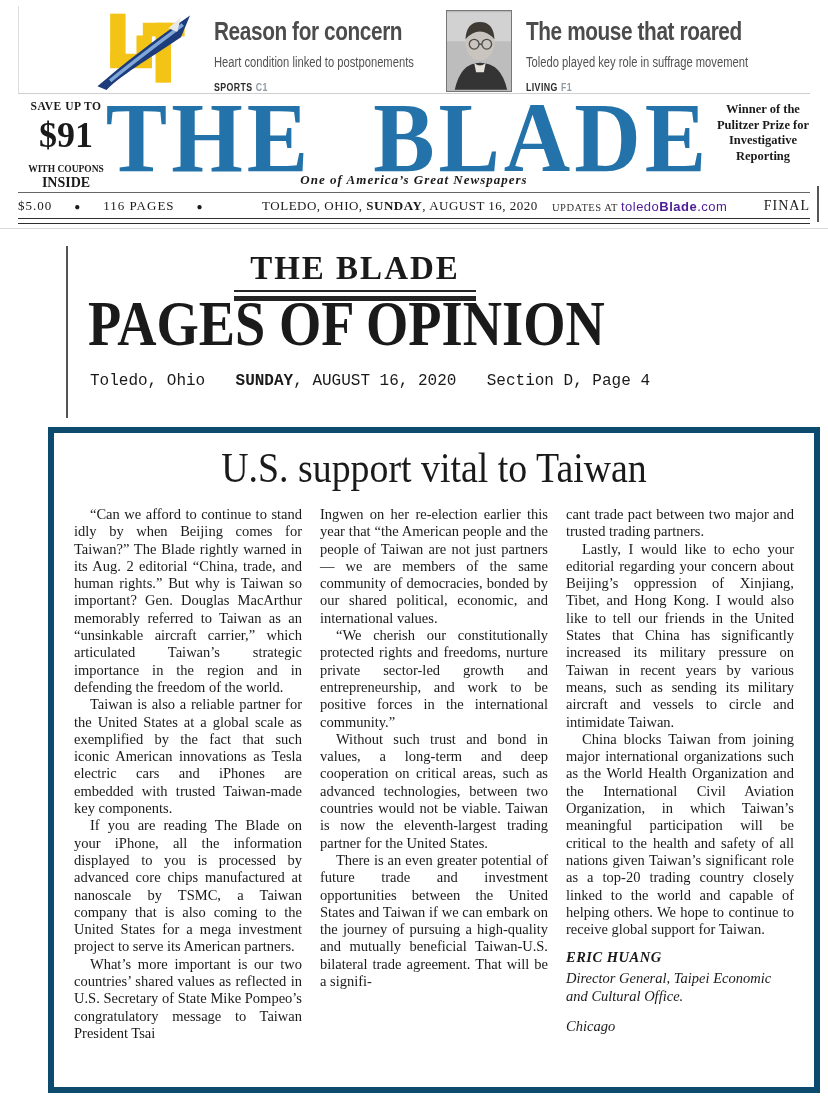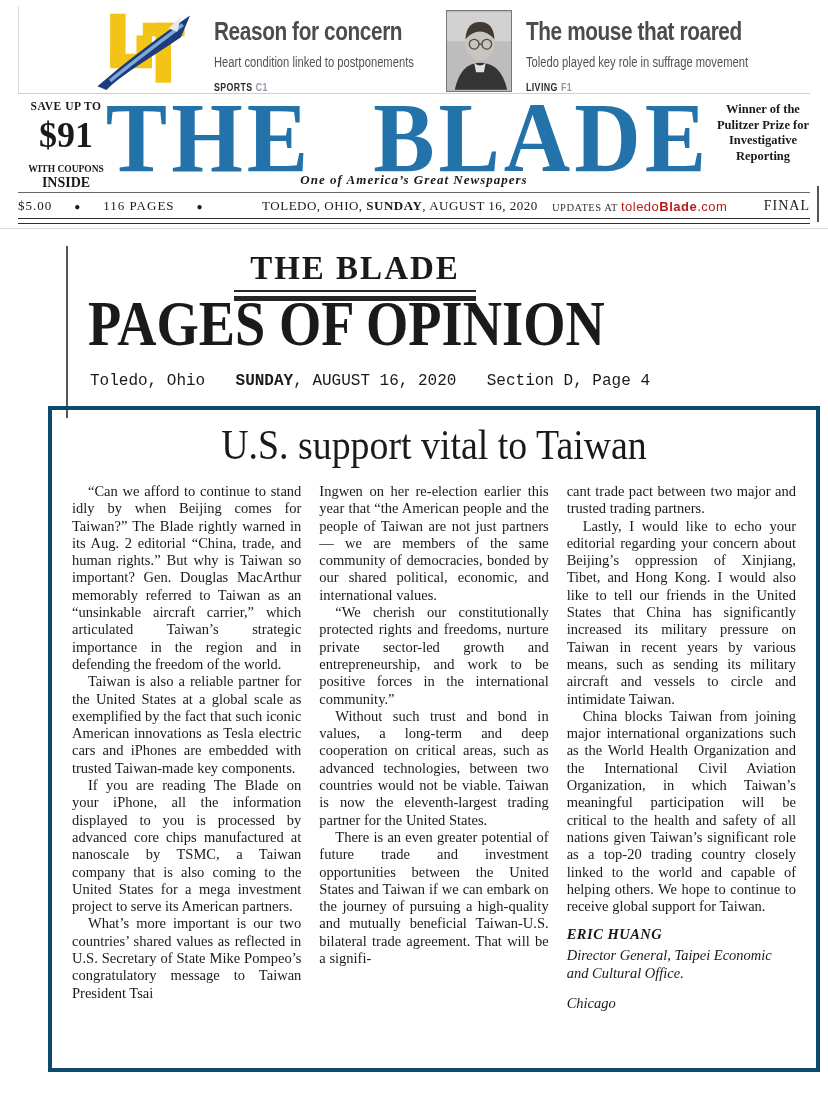--- a/index.html
+++ b/index.html
@@ -38,21 +38,21 @@
   .tagline{position:absolute;top:172px;left:0;width:828px;text-align:center;
            font-style:italic;font-weight:bold;font-size:13px;letter-spacing:1px;}
   .rule-thin{position:absolute;top:192px;left:18px;width:792px;height:1px;background:#666;}
   .info-row{position:absolute;top:194px;left:18px;width:792px;height:24px;display:flex;
             align-items:center;font-size:13px;}
   .info-left{flex:none;width:230px;display:flex;align-items:center;letter-spacing:1px;}
   .info-left .dot{margin:0 22px;font-size:10px;}
   .info-center{flex:1;text-align:center;letter-spacing:0.5px;}
   .info-right{flex:none;width:258px;display:flex;justify-content:space-between;align-items:center;}
   .updates{font-size:10.5px;letter-spacing:0.5px;color:#333;}
-  .updates .site{font-size:13px;color:#b91c1c;font-family:"Liberation Sans",sans-serif;}
+  .updates .site{font-size:13px;color:#4c1d95;font-family:"Liberation Sans",sans-serif;}
   .updates .site b{font-weight:bold;}
   .edition{font-size:14px;letter-spacing:1px;}
   .edge-right{position:absolute;left:817px;top:186px;width:2px;height:36px;background:#555;}
   .rule-double{position:absolute;top:218px;left:18px;width:792px;height:4px;
                border-top:1.5px solid #2e2e2e;border-bottom:1.5px solid #2e2e2e;}
   .scan-rule{position:absolute;top:228px;left:0;width:828px;height:1px;background:#d8d8d8;}
 
   
   .op-vline{position:absolute;left:66px;top:246px;width:1.5px;height:172px;background:#555;}
   .op-brand{position:absolute;top:250px;left:90px;width:530px;text-align:center;}
@@ -60,22 +60,22 @@
                  letter-spacing:2px;padding:0 12px 14px;}
   .op-brand span::before{content:"";position:absolute;left:-4px;right:-4px;bottom:9px;height:2px;background:#252525;}
   .op-brand span::after{content:"";position:absolute;left:-4px;right:-4px;bottom:0;height:5px;background:#252525;}
   .op-title{position:absolute;top:292px;left:88px;font-size:64px;font-weight:bold;line-height:1;
             letter-spacing:0;transform:scaleX(0.85);transform-origin:0 0;white-space:nowrap;}
   .op-date-row{position:absolute;top:372px;left:90px;width:560px;display:flex;
                justify-content:space-between;font-size:16px;font-family:Liberation Mono, monospace;}
   .op-date-center b{font-weight:bold;}
 
   
-  .article-box{position:absolute;top:406px;left:48px;width:772px;height:666px;
-               border:4px solid #0c4a6e;box-sizing:border-box;overflow:hidden;}
+  .article-box{position:absolute;top:427px;left:48px;width:772px;height:666px;
+               border:6px solid #0c4a6e;box-sizing:border-box;overflow:hidden;}
   .art-headline{margin-top:13px;text-align:center;font-size:43px;line-height:1;
                 transform:scaleX(0.88);transform-origin:center top;white-space:nowrap;}
   .cols{display:flex;gap:18px;padding:0 20px;margin-top:17px;}
   .col{flex:1;font-size:14.5px;line-height:17.3px;text-align:justify;}
   .col p{margin:0;text-indent:16px;}
   .col p.cont{text-indent:0;}
   .sig{margin-top:10px;text-align:left;font-size:14.5px;line-height:1.25;}
   .sig-name{font-weight:bold;font-style:italic;letter-spacing:0.5px;}
   .sig-role{font-style:italic;margin-top:2px;}
   .sig-city{font-style:italic;margin-top:12px;}

